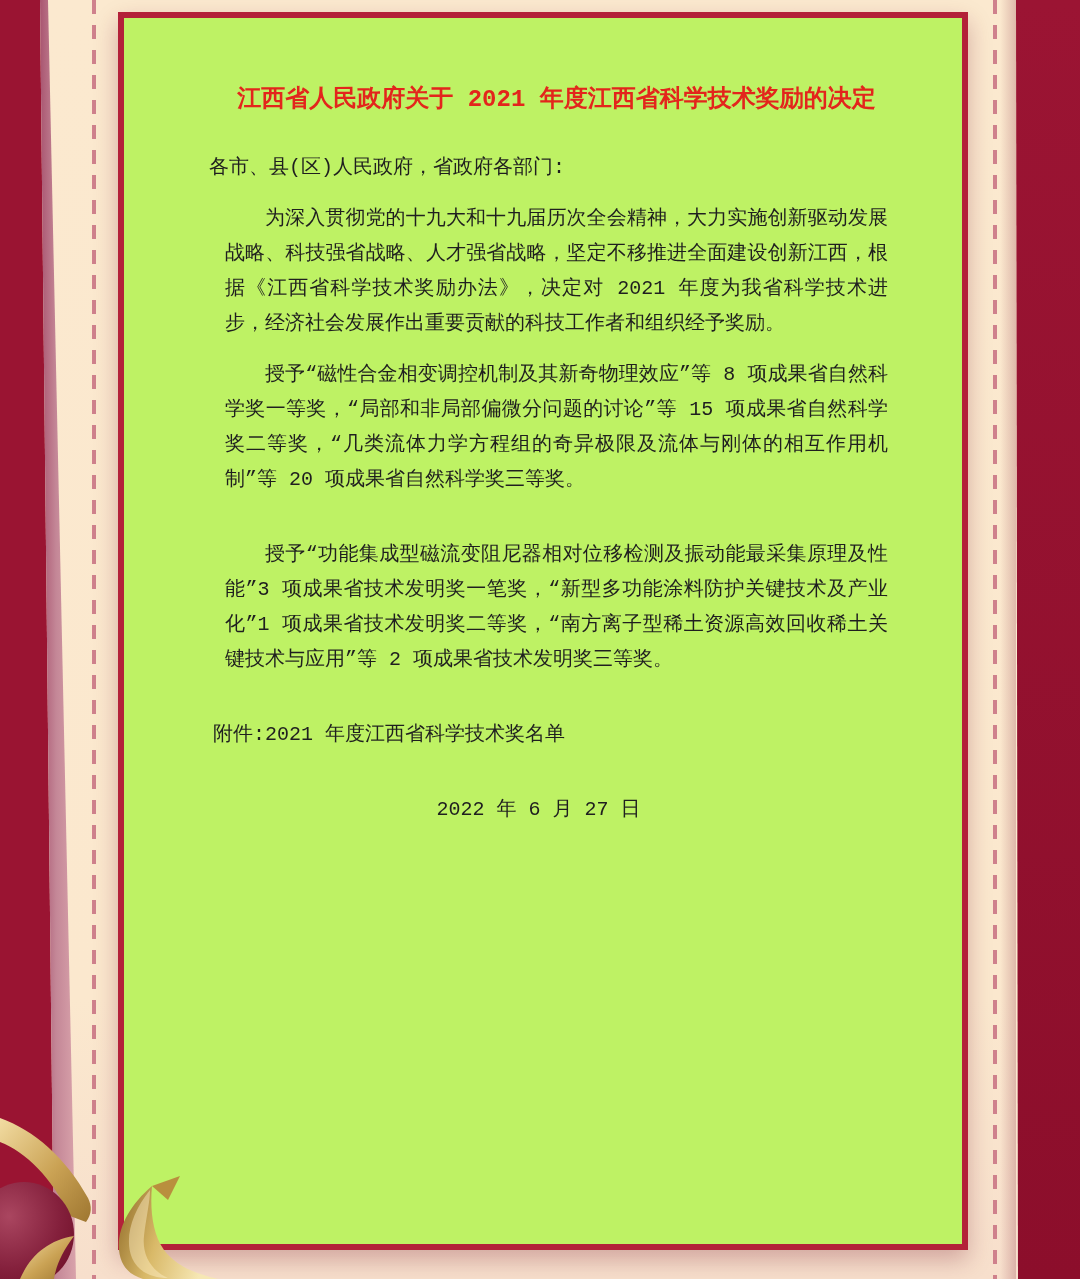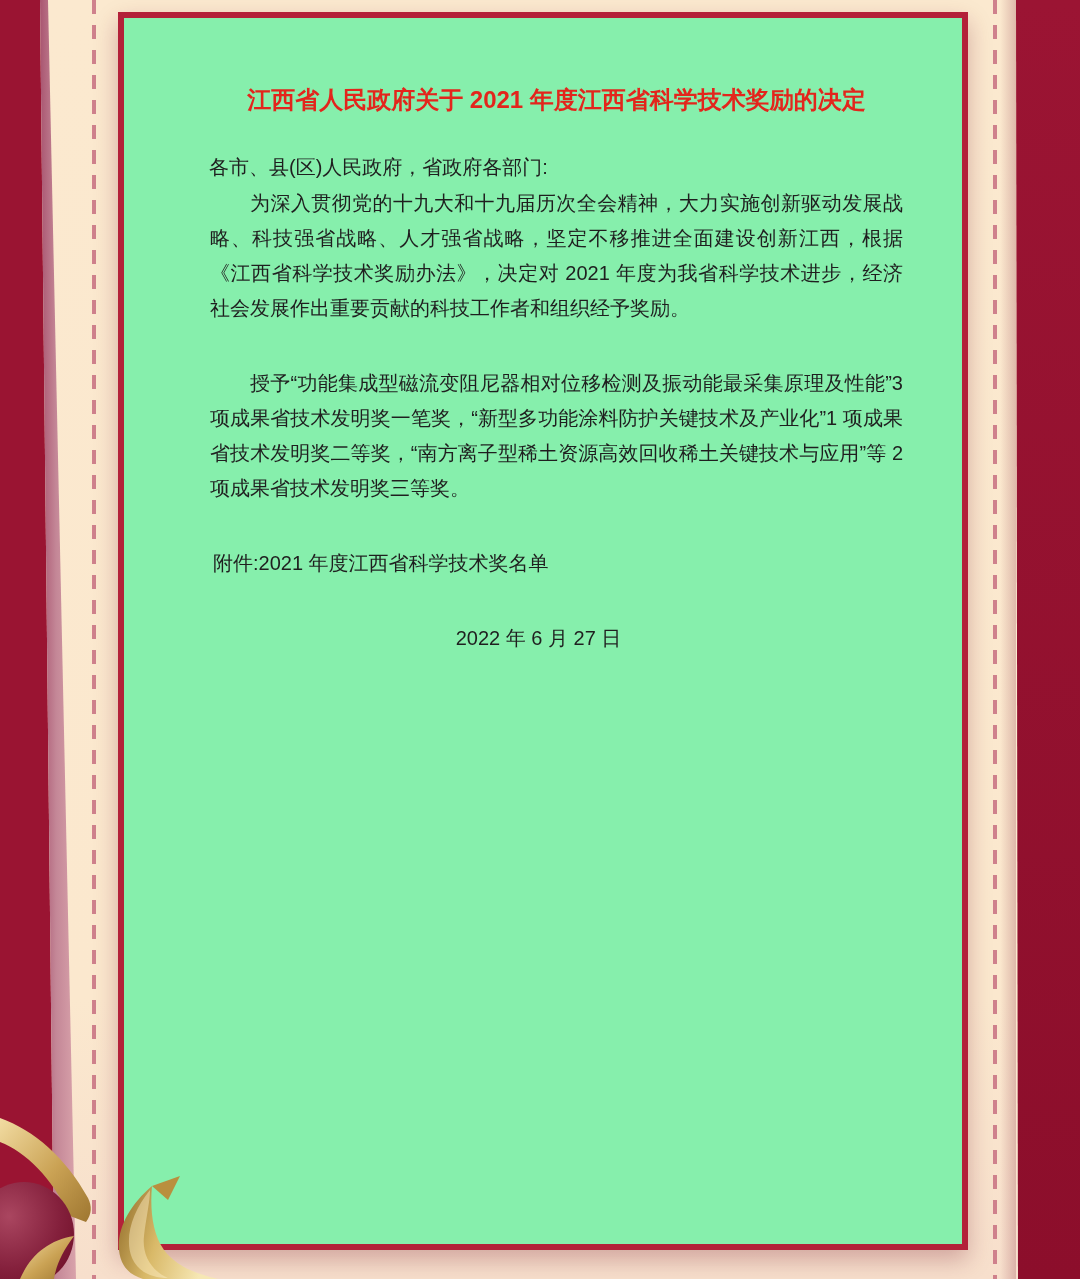--- a/index.html
+++ b/index.html
@@ -14,33 +14,34 @@
     background:repeating-linear-gradient(to bottom,#cf818c 0 14px,rgba(0,0,0,0) 14px 25px);
   }
   .dash-left{left:92px;}
   .dash-right{left:993px;}
   .edge-shade{
     position:absolute;top:0;bottom:0;left:1000px;width:16px;z-index:2;
     background:linear-gradient(to right,rgba(120,15,40,0) 0%,rgba(120,15,40,.22) 100%);
   }
   .panel{
     position:absolute;left:118px;top:12px;width:850px;height:1238px;z-index:3;
-    background:#86efac;border:6px solid #b32139;box-sizing:border-box;
+    background:#bef264;border:6px solid #b32139;box-sizing:border-box;
     box-shadow:0 10px 22px rgba(110,15,40,.28);
+    font-family:Liberation Mono, monospace;
   }
   .content{
     position:absolute;left:0;top:0;right:0;bottom:0;
     padding:0 58px 0 85px;color:#1f1f1f;font-size:20px;line-height:35px;
   }
   .doc-title{
     margin:64px 0 0 0;text-align:center;font-size:24px;line-height:36px;
     font-weight:bold;color:#e3251c;
   }
   .salutation{margin:32px 0 0 0;}
-  .para{margin:1px;text-indent:2em;text-align:justify;}
+  .para{margin:16px;text-indent:2em;text-align:justify;}
   .para.gap{margin-top:40px;}
   .attachment{margin:40px 0 0 4px;}
   .date-line{margin:40px 36px 0 0;text-align:center;}
   .ribbon{position:absolute;left:0;top:1040px;z-index:6;}
 </style>
 </head>
 <body>
 
 <svg class="bands" width="1080" height="1279" viewBox="0 0 1080 1279">
   <defs>
@@ -62,20 +63,21 @@
 <div class="edge-shade"></div>
 <div class="dash-line dash-left"></div>
 <div class="dash-line dash-right"></div>
 
 <div class="panel">
   <div class="content">
     <h1 class="doc-title">江西省人民政府关于 2021 年度江西省科学技术奖励的决定</h1>
     <p class="salutation">各市、县(区)人民政府，省政府各部门:</p>
     <div>
         <p class="para">为深入贯彻党的十九大和十九届历次全会精神，大力实施创新驱动发展战略、科技强省战略、人才强省战略，坚定不移推进全面建设创新江西，根据《江西省科学技术奖励办法》，决定对 2021 年度为我省科学技术进步，经济社会发展作出重要贡献的科技工作者和组织经予奖励。</p>
+        <p class="para">授予“磁性合金相变调控机制及其新奇物理效应”等 8 项成果省自然科学奖一等奖，“局部和非局部偏微分问题的讨论”等 15 项成果省自然科学奖二等奖，“几类流体力学方程组的奇异极限及流体与刚体的相互作用机制”等 20 项成果省自然科学奖三等奖。</p>
         <p class="para gap">授予“功能集成型磁流变阻尼器相对位移检测及振动能最采集原理及性能”3 项成果省技术发明奖一笔奖，“新型多功能涂料防护关键技术及产业化”1 项成果省技术发明奖二等奖，“南方离子型稀土资源高效回收稀土关键技术与应用”等 2 项成果省技术发明奖三等奖。</p>
       </div>
     <p class="attachment">附件:2021 年度江西省科学技术奖名单</p>
     <p class="date-line">2022 年 6 月 27 日</p>
   </div>
 </div>
 
 <svg class="ribbon" width="340" height="239" viewBox="0 0 340 239">
   <defs>
     <linearGradient id="goldA" x1="0" y1="0" x2="1" y2="1">

